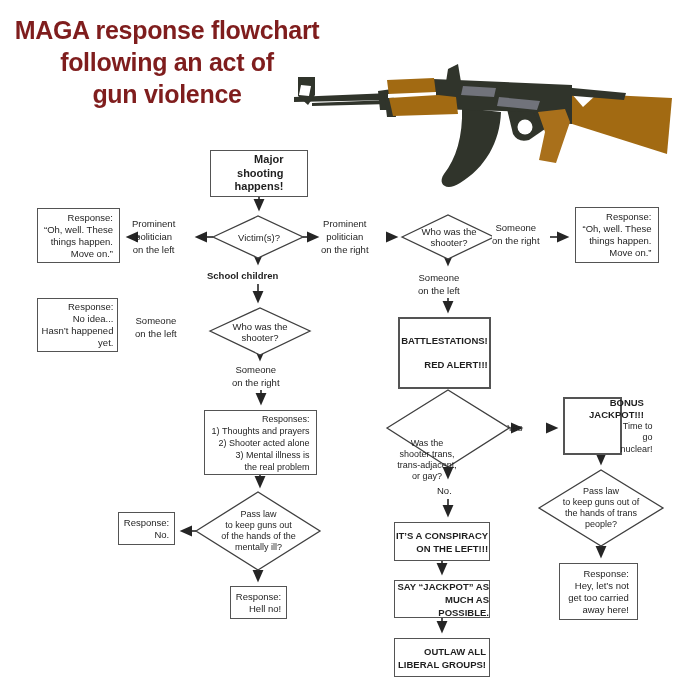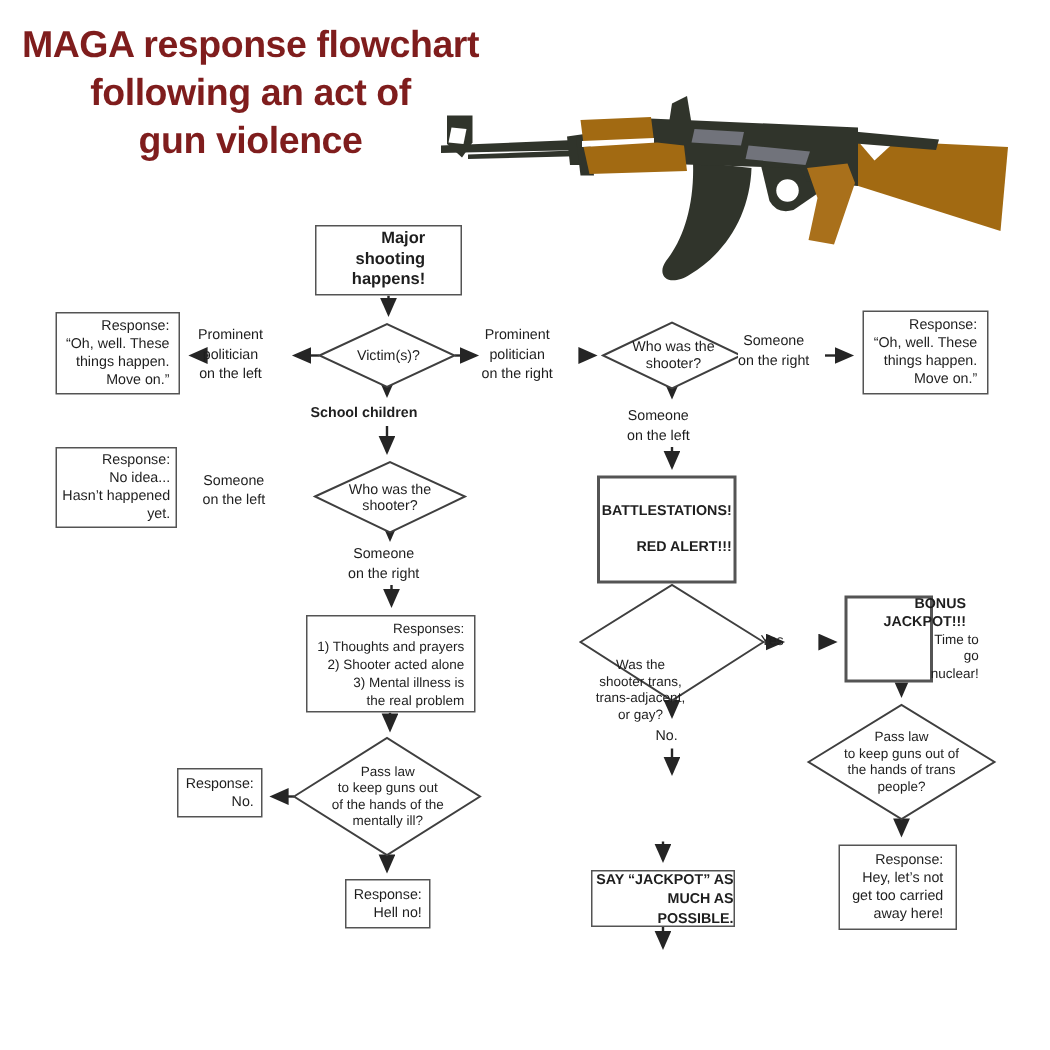--- a/index.html
+++ b/index.html
@@ -163,26 +163,34 @@
 nuclear!</span>
   </div>
 
   <div class="box" style="left:559px;top:563px;width:79px;height:57px;">
       <span class="txt">Response:
 Hey, let’s not
 get too carried
 away here!</span>
     </div>
 
+  <div class="box bold" style="left:394px;top:522px;width:96px;height:39px;line-height:13px;">
+      <span class="txt">IT’S A CONSPIRACY
+ON THE LEFT!!!</span>
+    </div>
 
   <div class="box bold" style="left:394px;top:580px;width:96px;height:38px;line-height:13px;">
       <span class="txt">SAY “JACKPOT” AS
 MUCH AS POSSIBLE.</span>
     </div>
 
+  <div class="box bold" style="left:394px;top:638px;width:96px;height:39px;line-height:13px;">
+      <span class="txt">OUTLAW ALL
+LIBERAL GROUPS!</span>
+    </div>
 
   <div class="dtext" style="left:213px;top:229px;width:92px;height:16px;font-size:9.5px;">
       <span class="txt">Victim(s)?</span>
     </div>
   <div class="dtext" style="left:403px;top:224px;width:92px;height:26px;font-size:9.5px;">
       <span class="txt">Who was the
 shooter?</span>
     </div>
   <div class="dtext" style="left:212px;top:319px;width:96px;height:26px;font-size:9.5px;">
       <span class="txt">Who was the

